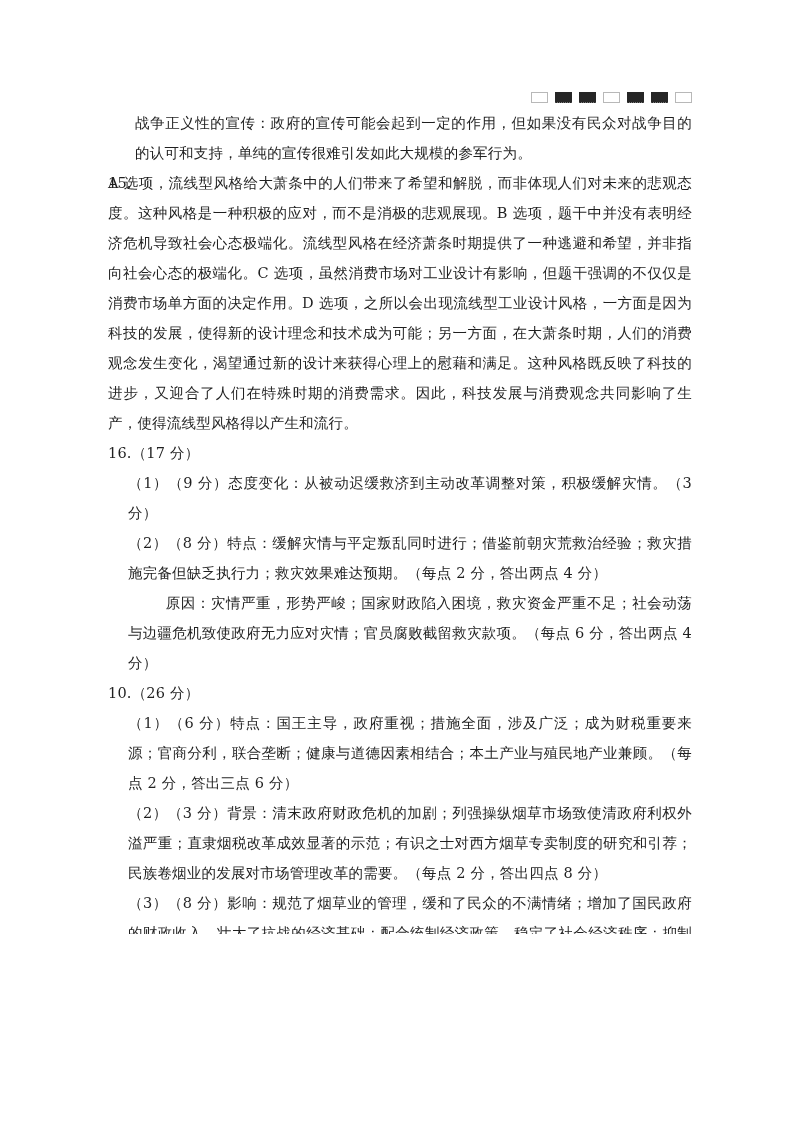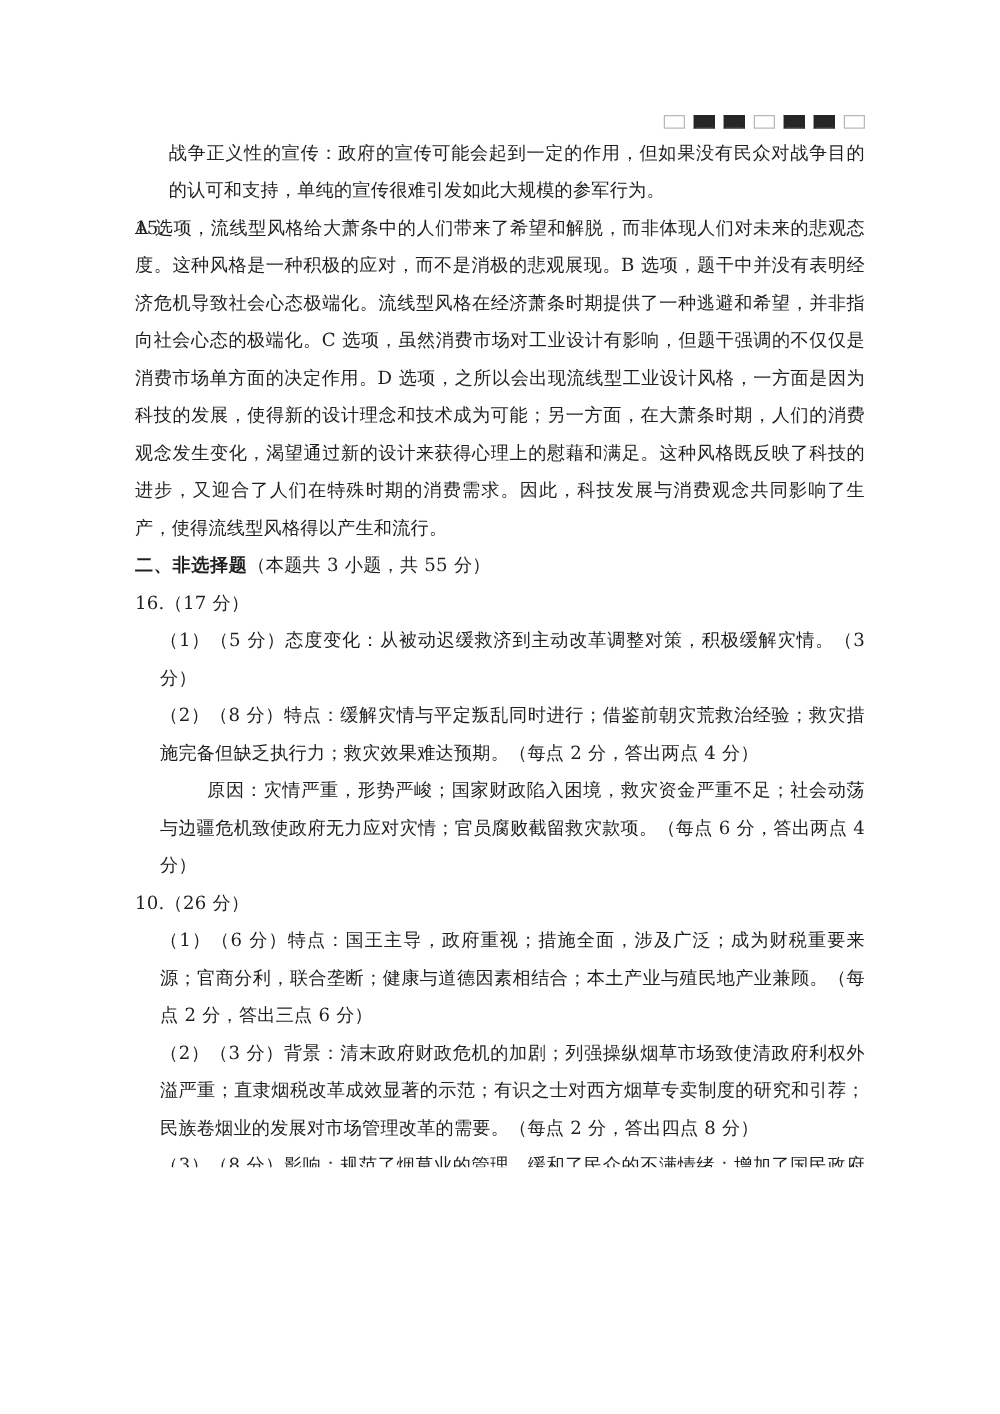--- a/index.html
+++ b/index.html
@@ -104,25 +104,24 @@
       <span class="reg-mark filled"></span>
       <span class="reg-mark outline"></span>
     </div>
 
   <div class="content">
 
     <p class="carryover">战争正义性的宣传：政府的宣传可能会起到一定的作用，但如果没有民众对战争目的的认可和支持，单纯的宣传很难引发如此大规模的参军行为。</p>
 
     <p class="hang-item"><span class="item-num">15.</span><span>A 选项，流线型风格给大萧条中的人们带来了希望和解脱，而非体现人们对未来的悲观态度。这种风格是一种积极的应对，而不是消极的悲观展现。B 选项，题干中并没有表明经济危机导致社会心态极端化。流线型风格在经济萧条时期提供了一种逃避和希望，并非指向社会心态的极端化。C 选项，虽然消费市场对工业设计有影响，但题干强调的不仅仅是消费市场单方面的决定作用。D 选项，之所以会出现流线型工业设计风格，一方面是因为科技的发展，使得新的设计理念和技术成为可能；另一方面，在大萧条时期，人们的消费观念发生变化，渴望通过新的设计来获得心理上的慰藉和满足。这种风格既反映了科技的进步，又迎合了人们在特殊时期的消费需求。因此，科技发展与消费观念共同影响了生产，使得流线型风格得以产生和流行。</span></p>
 
-    <p class="section-heading"><span class="section-title">二、非选择题</span><span>（本题共 3 小题，共 55 分）</span></p>
 
     <p>16.（17 分）</p>
 
-    <p class="sub">（1）（5 分）态度变化：从被动迟缓救济到主动改革调整对策，积极缓解灾情。（3 分）</p>
+    <p class="sub">（1）（9 分）态度变化：从被动迟缓救济到主动改革调整对策，积极缓解灾情。（3 分）</p>
 
 
     <p class="sub">（2）（8 分）特点：缓解灾情与平定叛乱同时进行；借鉴前朝灾荒救治经验；救灾措施完备但缺乏执行力；救灾效果难达预期。（每点 2 分，答出两点 4 分）</p>
 
     <p class="sub-indent">原因：灾情严重，形势严峻；国家财政陷入困境，救灾资金严重不足；社会动荡与边疆危机致使政府无力应对灾情；官员腐败截留救灾款项。（每点 6 分，答出两点 4 分）</p>
 
     <p>10.（26 分）</p>
 
     <p class="sub">（1）（6 分）特点：国王主导，政府重视；措施全面，涉及广泛；成为财税重要来源；官商分利，联合垄断；健康与道德因素相结合；本土产业与殖民地产业兼顾。（每点 2 分，答出三点 6 分）</p>
 

